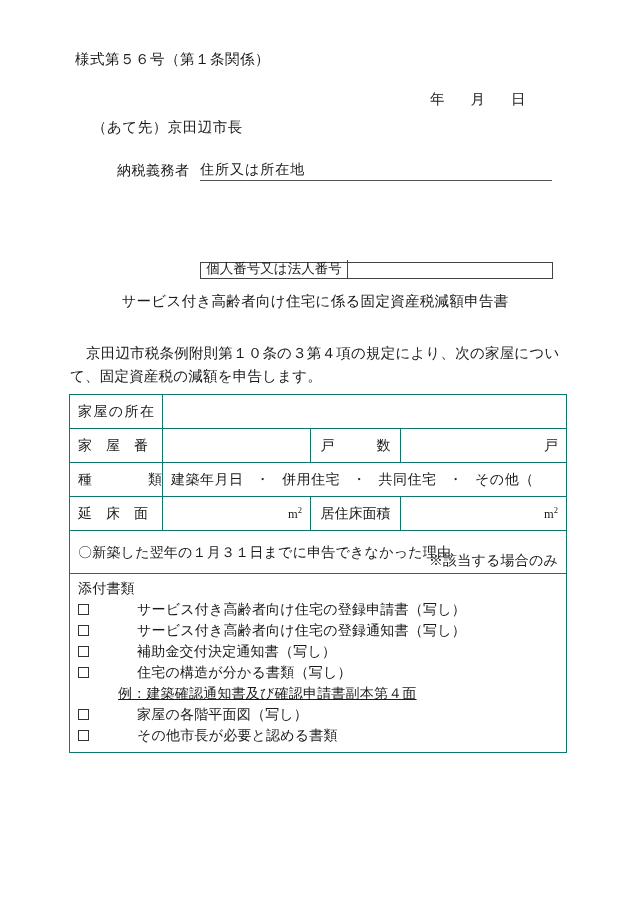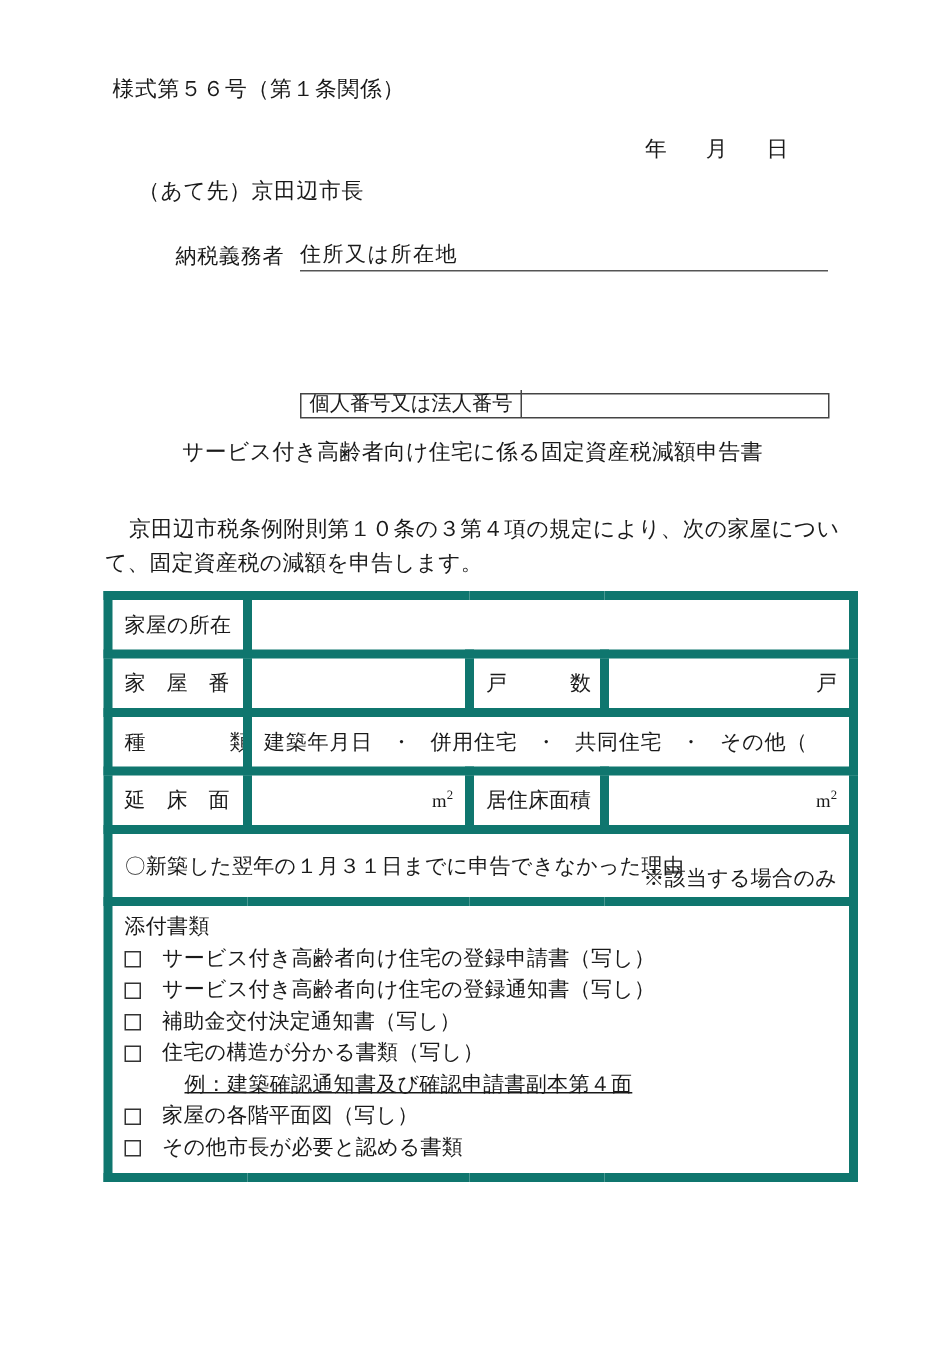--- a/index.html
+++ b/index.html
@@ -160,21 +160,21 @@
   .main-table {
     position: absolute;
     left: 69px;
     top: 394px;
     width: 497px;
     border-collapse: collapse;
     table-layout: fixed;
     font-size: 14px;
   }
   .main-table td {
-    border: 6px solid #0f766e;
+    border: 1px solid #0f766e;
     padding: 0 8px;
     height: 33px;
     vertical-align: middle;
     white-space: nowrap;
     overflow: hidden;
   }
   .lbl {
     width: 93px;
     text-align: justify;
     text-align-last: justify;
@@ -246,20 +246,21 @@
     list-style: none;
     margin: 0;
     padding: 0;
   }
   .attach-item {
     font-size: 14px;
     line-height: 21px;
     letter-spacing: 0.2px;
     display: flex;
     align-items: flex-start;
+    gap: 34px;
   }
   .chk {
     display: inline-block;
     width: 11px;
     height: 11px;
     border: 1px solid #333;
     margin-top: 5px;
     margin-right: 14px;
     flex: 0 0 auto;
     box-sizing: border-box;

